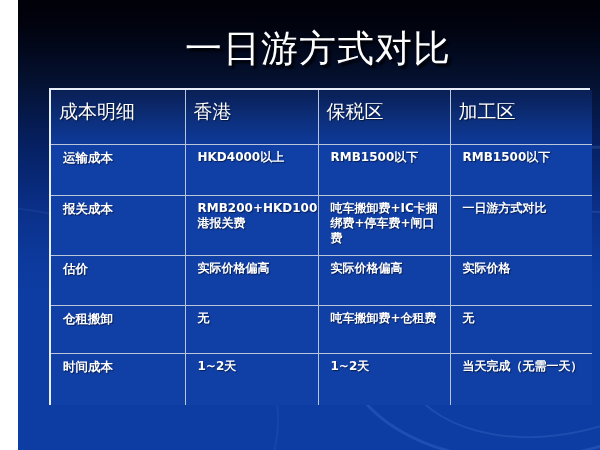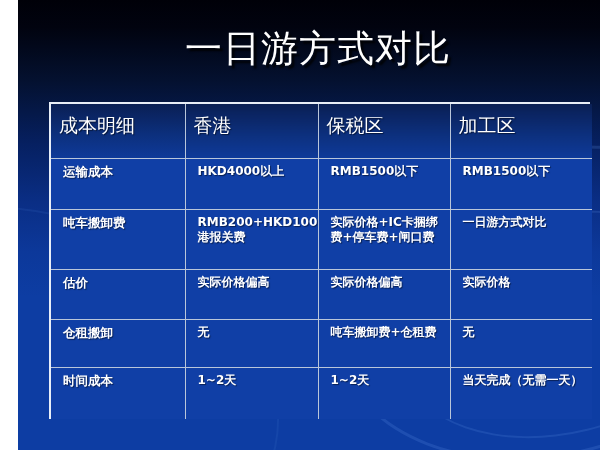--- a/index.html
+++ b/index.html
@@ -68,21 +68,21 @@
     font-size: 37px;
     line-height: 44px;
     letter-spacing: 1px;
     text-shadow: 3px 3px 2px rgba(0,0,0,0.85);
     white-space: nowrap;
   }
 
   .table-wrap {
     position: absolute;
     left: 31px;
-    top: 102px;
+    top: 88px;
     width: 541px;
     height: 317px;
     border: 2px solid #e8eef8;
     box-sizing: border-box;
     background: #0f3da8;
   }
 
   table.cmp {
     width: 100%;
     height: 100%;
@@ -171,23 +171,23 @@
         </tr>
 
         <tr class="body r1">
           <td class="label">运输成本</td>
           <td class="italicish">HKD4000以上</td>
           <td class="italicish">RMB1500以下</td>
           <td class="italicish">RMB1500以下</td>
         </tr>
 
         <tr class="body r2">
-          <td class="label">吨车搬卸费</td>
+          <td class="label">报关成本</td>
           <td class="italicish">RMB200+HKD100+香港报关费</td>
-          <td>实际价格+IC卡捆绑费+停车费+闸口费</td>
+          <td>吨车搬卸费+IC卡捆绑费+停车费+闸口费</td>
           <td>一日游方式对比</td>
         </tr>
 
         <tr class="body r4">
           <td class="label">估价</td>
           <td>实际价格偏高</td>
           <td>实际价格偏高</td>
           <td>实际价格</td>
         </tr>
 

